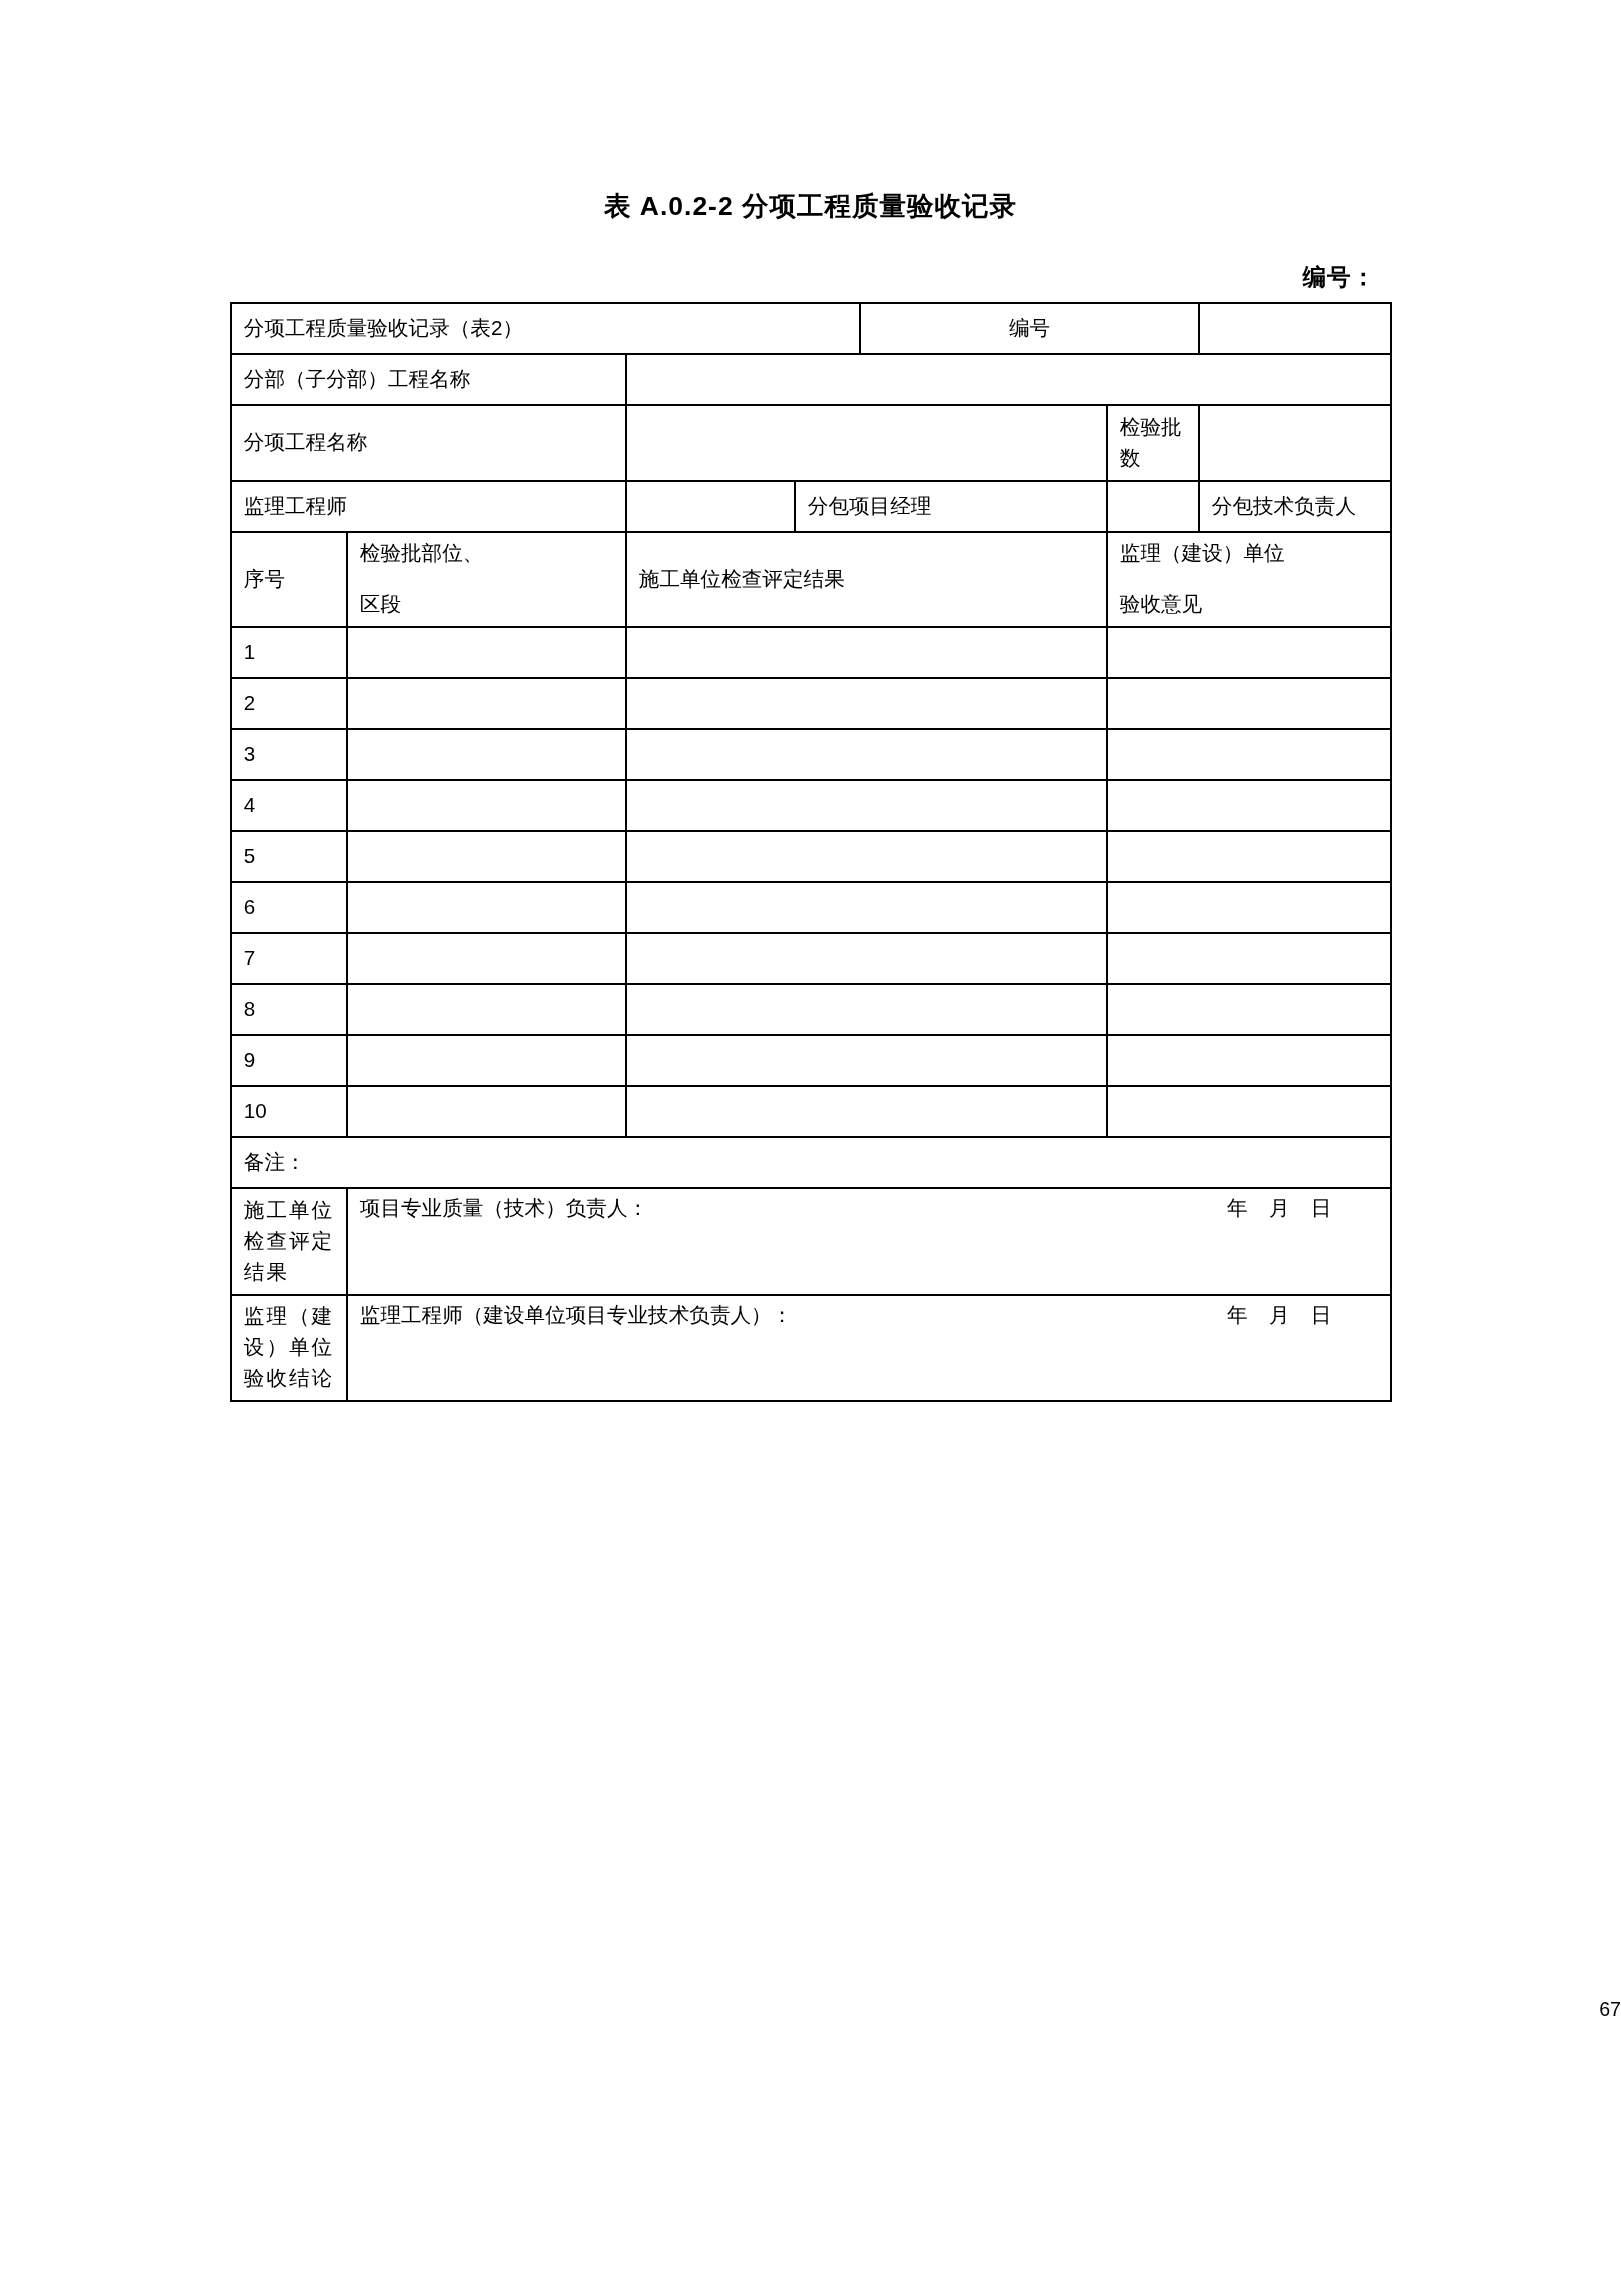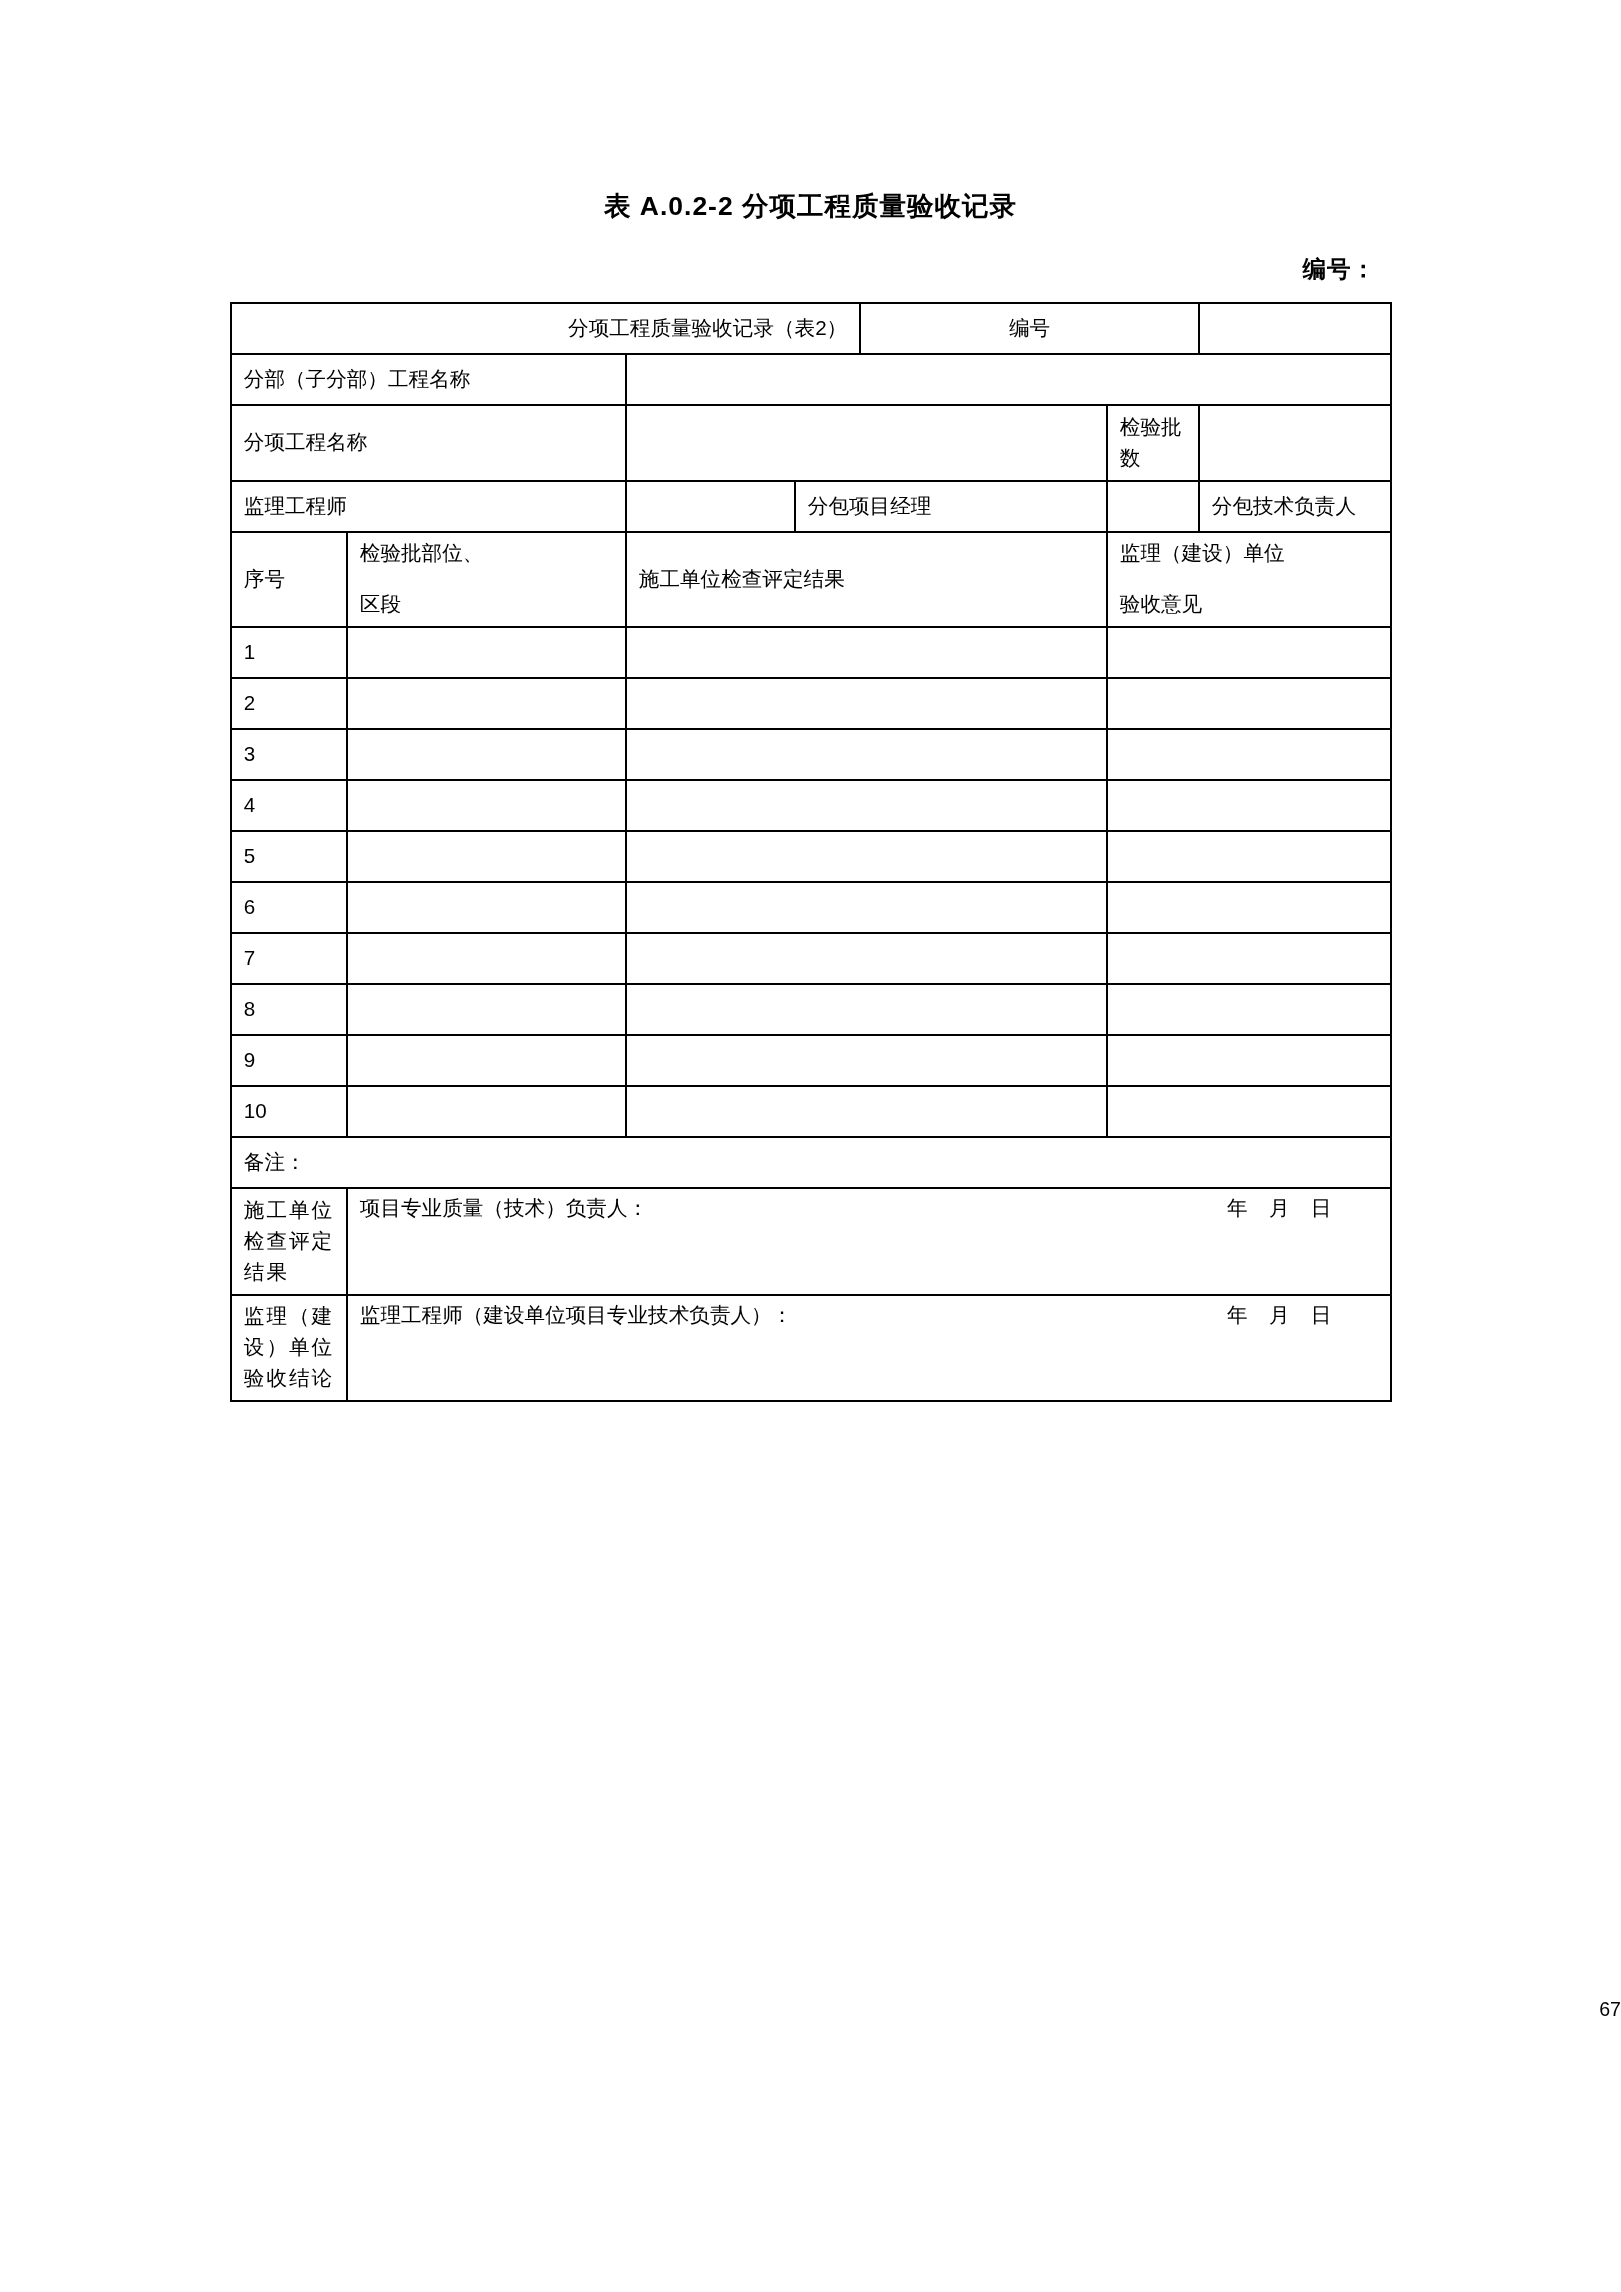--- a/index.html
+++ b/index.html
@@ -25,21 +25,21 @@
     top: 188px;
     left: 0;
     width: 1621px;
     text-align: center;
     font-size: 26.5px;
     font-weight: bold;
     letter-spacing: 1px;
   }
   .numbering-line {
     position: absolute;
-    top: 253px;
+    top: 261px;
     right: 245px;
     font-size: 23.5px;
     font-weight: bold;
     letter-spacing: 1px;
   }
   table.form {
     position: absolute;
     top: 302px;
     left: 230px;
     width: 1159px;
@@ -51,21 +51,21 @@
     font-size: 20.6px;
     padding: 5.9px 11.8px;
     vertical-align: middle;
     height: 51px;
     box-sizing: border-box;
     line-height: 1.5;
   }
   .c-center { text-align: center; }
   .title-cell {
     font-size: 23.5px;
-    text-align: right;
+    text-align: left;
   }
   .hdr-two-line {
     height: 102px;
   }
   .hdr-two-line .l1 { display: block; }
   .hdr-two-line .l2 { display: block; margin-top: 20px; }
   .num-cell { padding-left: 15.7px; }
   .remark-cell { height: 61px; }
   .sig-block {
     height: 149px;

